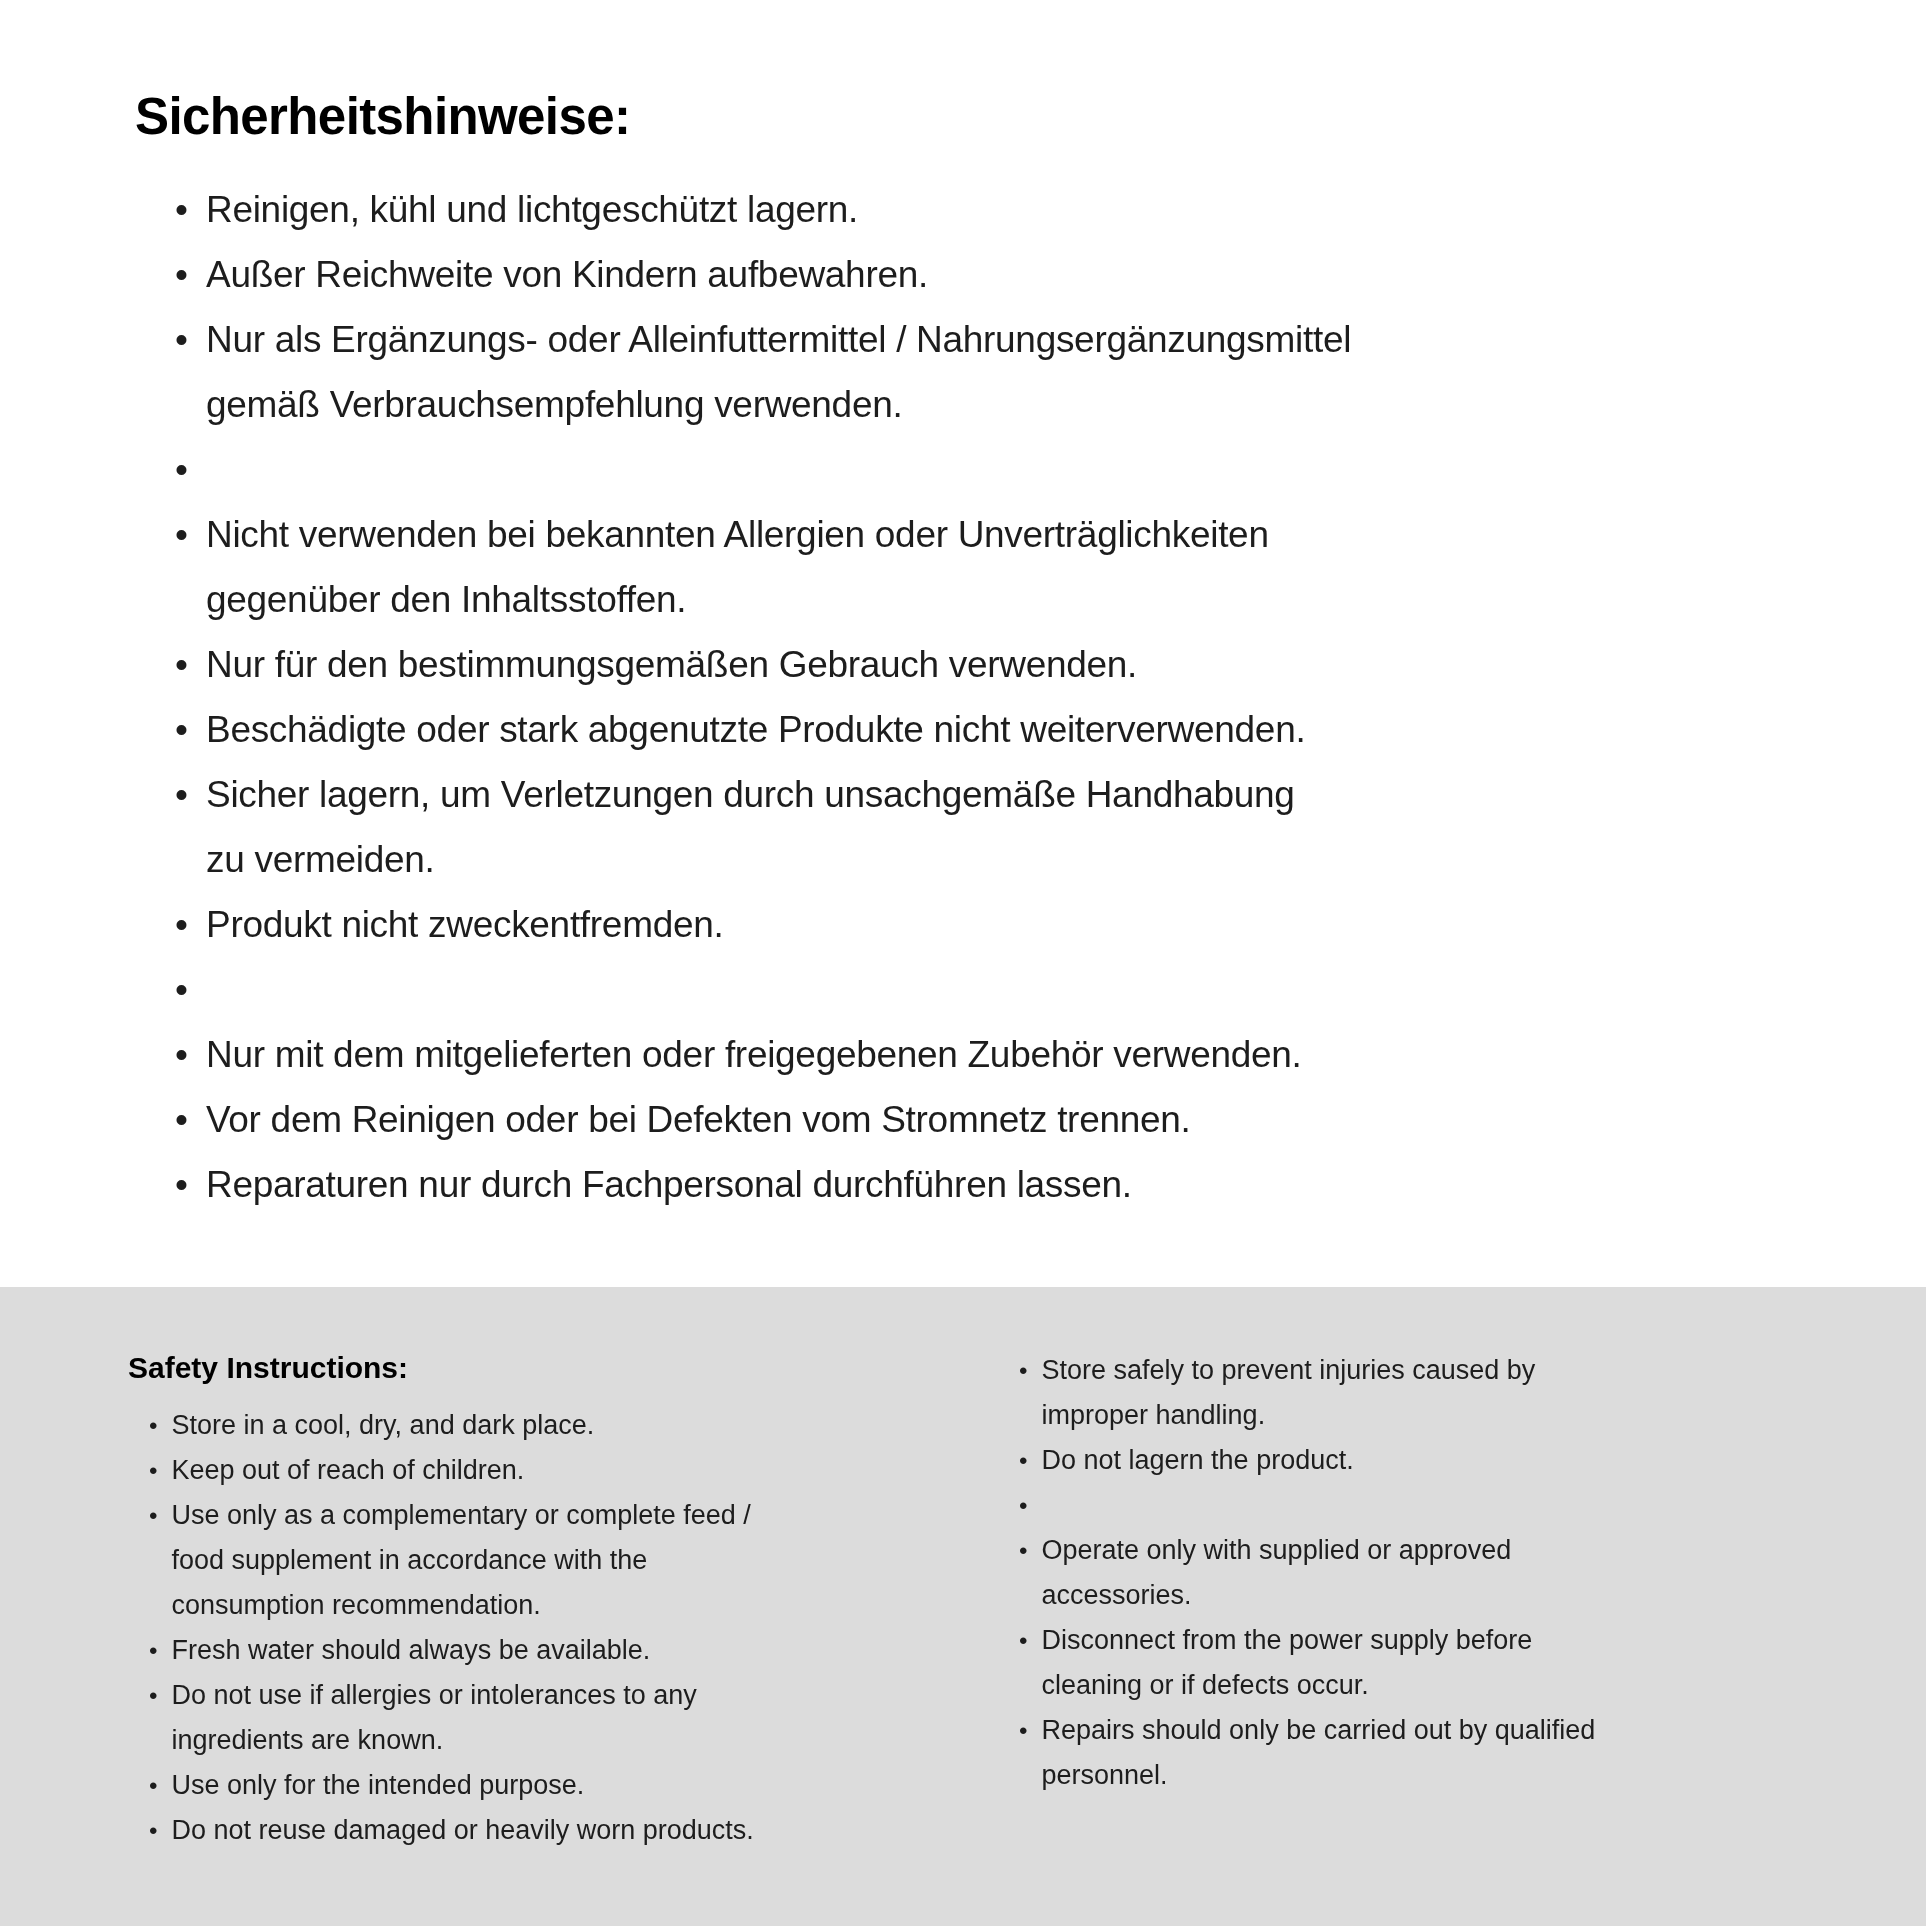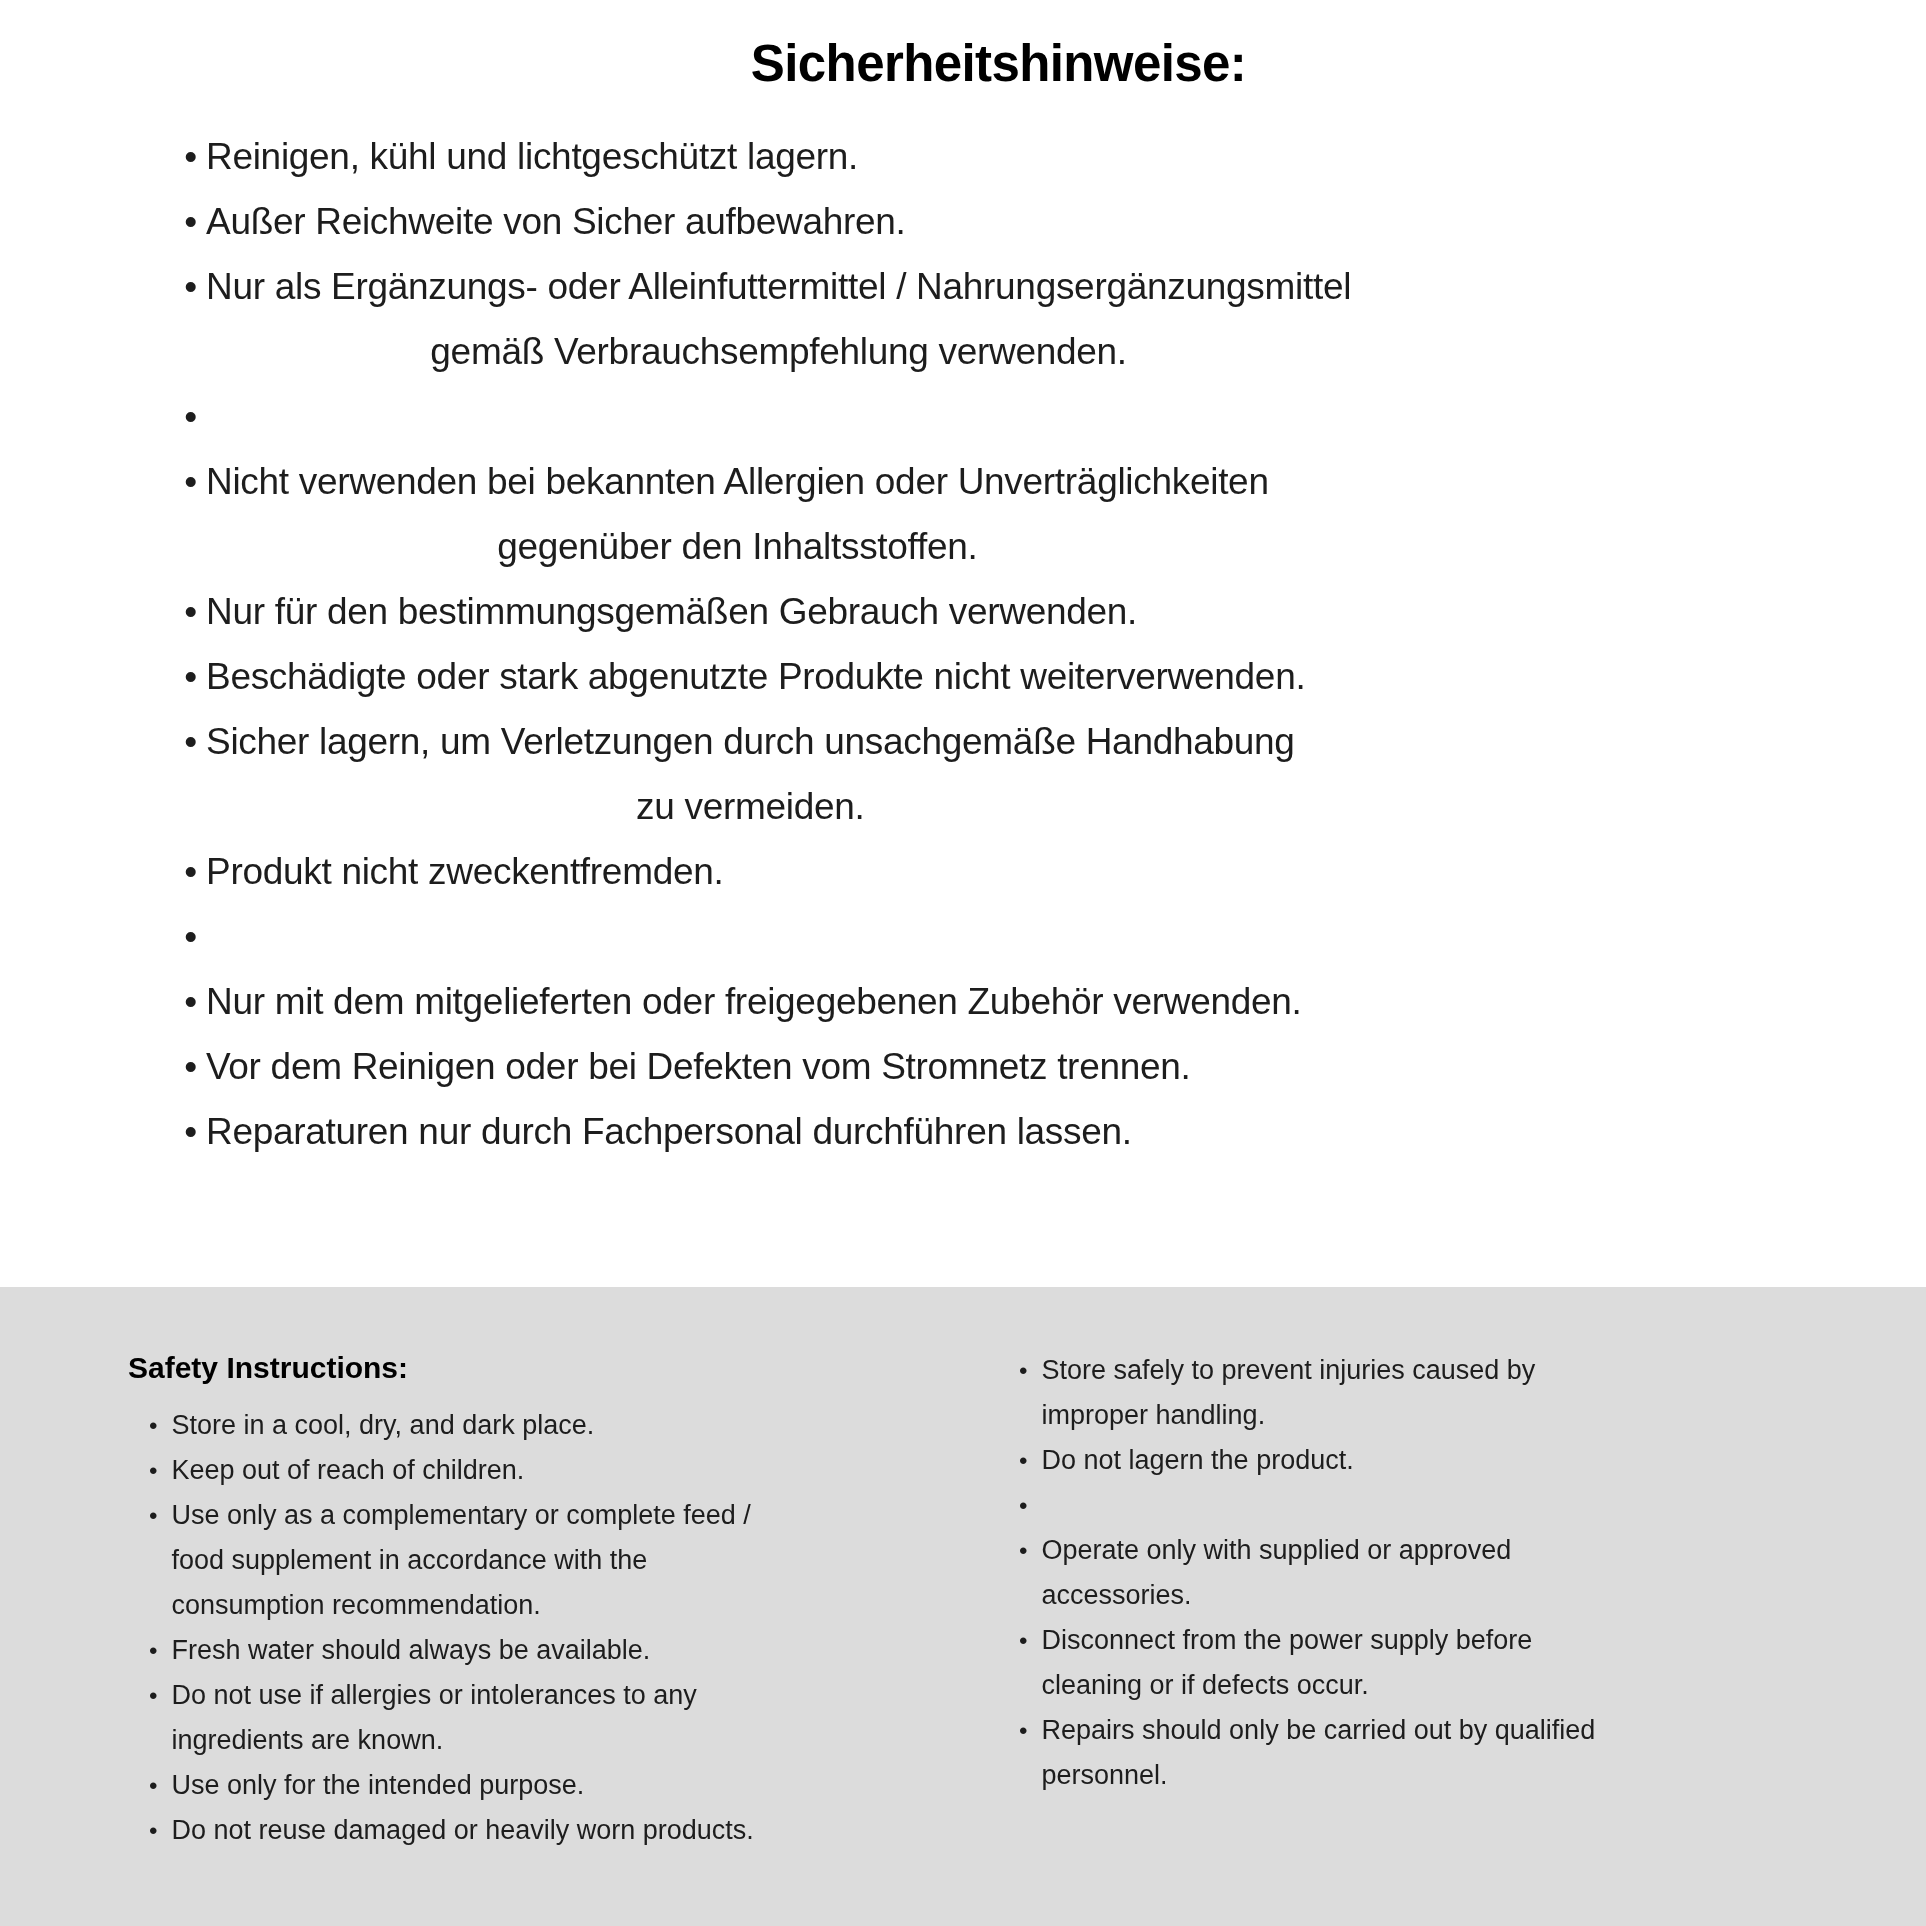--- a/index.html
+++ b/index.html
@@ -5,21 +5,21 @@
   html, body { margin: 0; padding: 0; }
   body {
     width: 1926px; height: 1926px;
     background: #ffffff;
     font-family: "Liberation Sans", sans-serif;
     color: #1d1d1d;
   }
   .page { position: relative; width: 1926px; height: 1926px; overflow: hidden; background: #ffffff; }
 
   
-  .de-section { padding: 36px 64px 0 135px; text-align: center; }
+  .de-section { padding: 89px 64px 0 135px; }
   .de-title {
     margin: 0 0 32px 0;
     font-size: 51px; font-weight: 700; color: #000000;
     line-height: 1.1; letter-spacing: -0.6px;
   }
   .de-list { list-style: none; margin: 0; padding: 0 0 0 40px; }
   .de-list li { display: flex; align-items: flex-start; font-size: 37px; line-height: 65px; letter-spacing: -0.3px; }
   .de-list .bullet { flex: none; width: 31px; }
   .item-text { white-space: pre-line; }
 
@@ -51,21 +51,21 @@
 
   <section class="de-section">
     <h1 class="de-title">Sicherheitshinweise:</h1>
     <ul class="de-list">
       <li>
           <span class="bullet">•</span>
           <span class="item-text">Reinigen, kühl und lichtgeschützt lagern.</span>
         </li>
       <li>
           <span class="bullet">•</span>
-          <span class="item-text">Außer Reichweite von Sicher aufbewahren.</span>
+          <span class="item-text">Außer Reichweite von Kindern aufbewahren.</span>
         </li>
       <li>
           <span class="bullet">•</span>
           <span class="item-text">Nur als Ergänzungs- oder Alleinfuttermittel / Nahrungsergänzungsmittel
 gemäß Verbrauchsempfehlung verwenden.</span>
         </li>
       <li>
           <span class="bullet">•</span>
         </li>
       <li>

